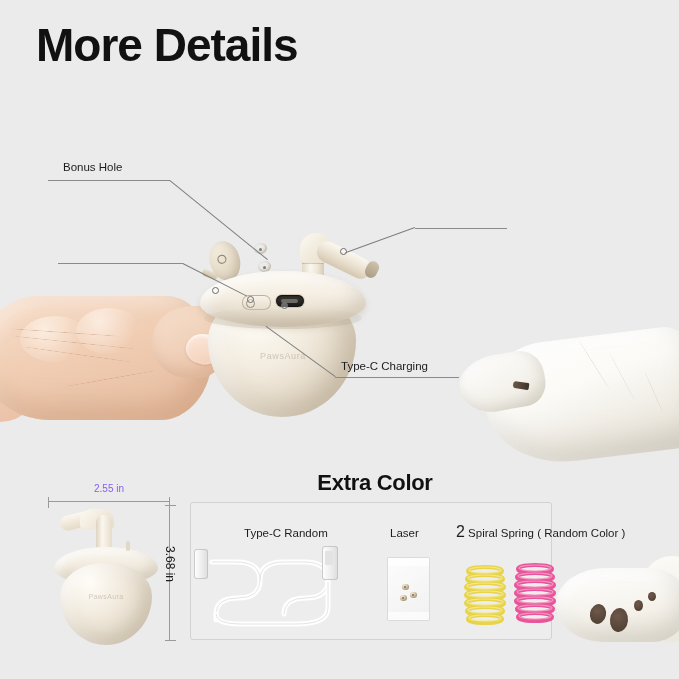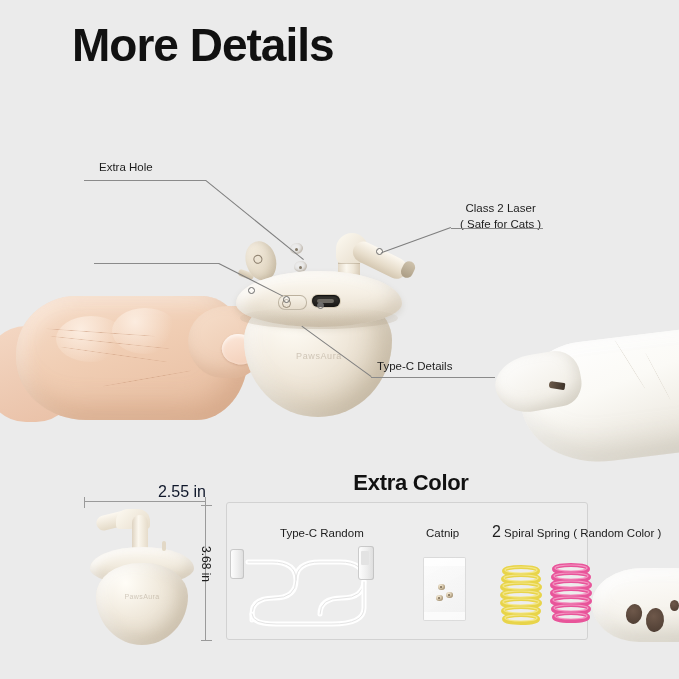--- a/index.html
+++ b/index.html
@@ -4,21 +4,21 @@
 <style>
   html,body{margin:0;padding:0;}
   body{
     width:679px;height:679px;
     background:#ebebeb;
     font-family:"Liberation Sans", sans-serif;
     color:#1a1a1a;
     overflow:hidden;
     position:relative;
   }
-  .stage{position:absolute;inset:0;margin-left:36px;}
+  .stage{position:absolute;inset:0;}
 
   
   #page-title{
     position:absolute;left:36px;top:22px;
     font-size:46px;font-weight:700;letter-spacing:-1px;
     color:#111;line-height:1;
   }
 
   
   .anno{position:absolute;font-size:11.5px;color:#1d1d1d;line-height:1.35;white-space:nowrap;}
@@ -198,21 +198,21 @@
     background:linear-gradient(160deg,#fdfcf8,#e9e5da);
     border-radius:34px;
   }
 
   
   .spec{position:absolute;left:36px;top:487px;width:150px;height:170px;}
   .dim-h{position:absolute;left:12px;top:14px;width:122px;height:0;border-top:1px solid #9a9a9a;}
   .dim-h .cap{position:absolute;top:-5px;width:0;height:11px;border-left:1px solid #9a9a9a;}
   .dim-v{position:absolute;left:133px;top:18px;width:0;height:136px;border-left:1px solid #9a9a9a;}
   .dim-v .cap{position:absolute;left:-5px;width:11px;height:0;border-top:1px solid #9a9a9a;}
-  #dim-width{position:absolute;left:12px;top:-4px;width:122px;text-align:right;font-size:16px;color:#0f172a;}
+  #dim-width{position:absolute;left:12px;top:-4px;width:122px;text-align:center;font-size:10px;color:#8b5cf6;}
   #dim-height{
     position:absolute;left:116px;top:70px;font-size:12px;color:#1d1d1d;
     transform:rotate(90deg);transform-origin:50% 50%;white-space:nowrap;
   }
 
   .mini{position:absolute;left:14px;top:20px;width:116px;height:136px;}
   .mini .mbody{
     position:absolute;left:10px;top:56px;width:92px;height:82px;
     background:radial-gradient(ellipse at 32% 24%,#fffdf7,#f0e9dc 40%,#ddd1bd 100%);
     border-radius:48% 48% 50% 50%/40% 40% 60% 60%;
@@ -321,40 +321,36 @@
     <div class="dev-brand">PawsAura</div>
     <div class="dev-switch">
         <i></i>
       </div>
     <div class="dev-port">
         <i></i>
       </div>
   </div>
 
   <div class="anno" id="lbl-catnip" style="left:63px;top:160px;">
-    <span>Extra Hole</span>
+    <span>Bonus Hole</span>
   </div>
   <div class="ul" style="left:48px;top:180px;width:122px;"></div>
   <div class="leader" style="left:170px;top:180px;width:126px;transform:rotate(39deg);"></div>
   <div class="dot" style="left:212px;top:287px;"></div>
 
   <div class="ul" style="left:58px;top:263px;width:125px;"></div>
   <div class="leader" style="left:183px;top:263px;width:72px;transform:rotate(27deg);"></div>
   <div class="dot" style="left:247px;top:296px;"></div>
 
-  <div class="anno" id="lbl-laser" style="left:424px;top:201px;text-align:center;">
-    <span>Class 2  Laser</span>
-    <span class="l2">( Safe for Cats )</span>
-  </div>
   <div class="ul" style="left:415px;top:228px;width:92px;"></div>
   <div class="leader" style="left:415px;top:228px;width:74px;transform:rotate(160deg);"></div>
   <div class="dot" style="left:340px;top:248px;"></div>
 
   <div class="anno" id="lbl-charge" style="left:341px;top:359px;">
-    <span>Type-C Details</span>
+    <span>Type-C Charging</span>
   </div>
   <div class="ul" style="left:335px;top:377px;width:124px;"></div>
   <div class="leader" style="left:335px;top:377px;width:86px;transform:rotate(216deg);"></div>
   <div class="dot" style="left:281px;top:302px;"></div>
 
   <div class="paw-top">
     <div class="leg"></div>
     <div class="toe"></div>
     <div class="claw"></div>
     <div class="fur" style="left:110px;top:34px;width:58px;transform:rotate(58deg);"></div>
@@ -394,21 +390,21 @@
       <div class="cap" style="top:135px;"></div>
     </div>
     <div id="dim-height">3.68 in</div>
   </div>
 
   <div id="bonus-title">Extra Color</div>
   <div class="bonus-box"></div>
 
   <div class="b-label" style="left:244px;top:527px;">Type-C Random</div>
 
-  <div class="b-label" style="left:390px;top:527px;">Catnip</div>
+  <div class="b-label" style="left:390px;top:527px;">Laser</div>
 
   <div class="b-label" id="lbl-spring" style="left:456px;top:522px;">
     <span class="big">2</span>
     <span>Spiral Spring</span>
     <span class="l2">( Random Color )</span>
   </div>
 
   <div class="cable">
     <svg width="170" height="84" viewBox="0 0 170 84">
       <path d="M12,14 L36,14 Q60,14 60,32 Q60,50 38,50 Q16,50 16,66 L16,72

